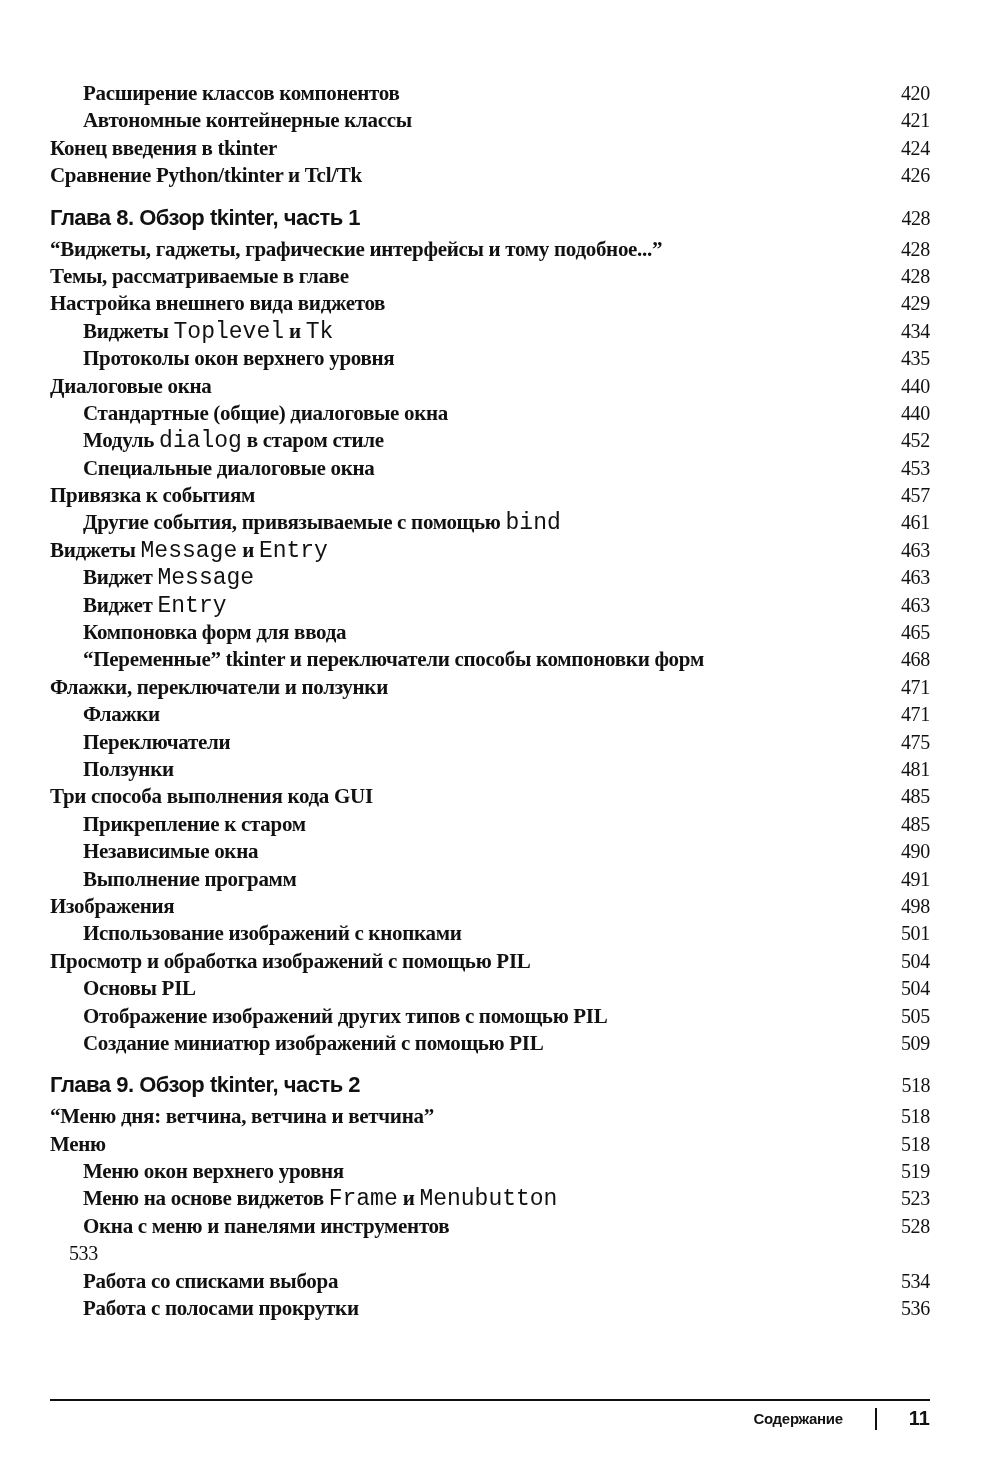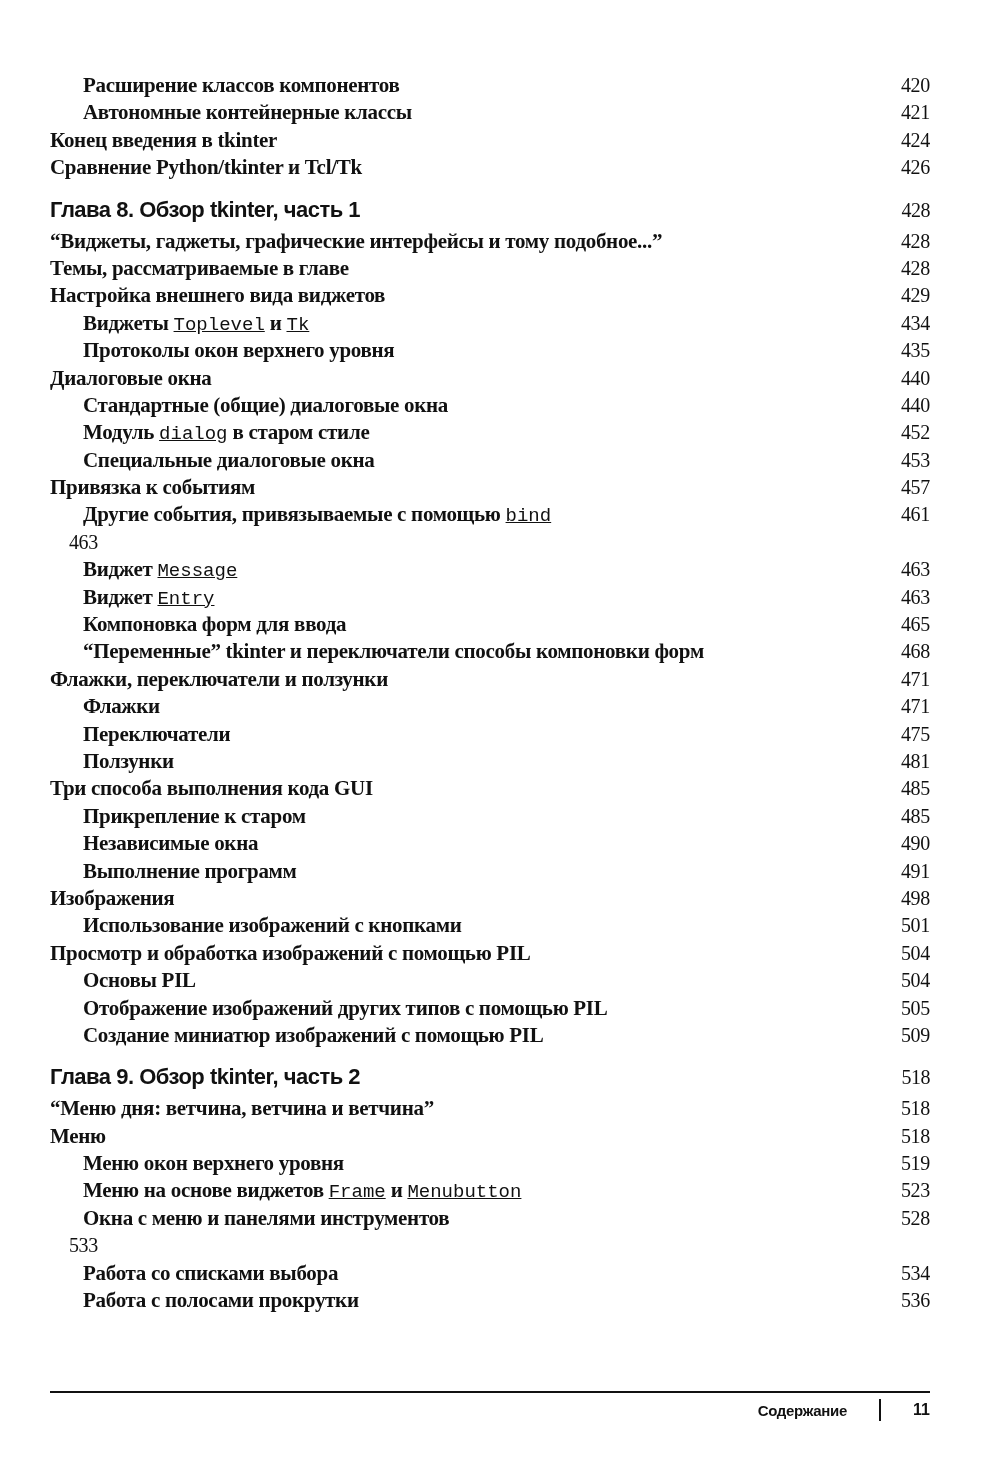--- a/index.html
+++ b/index.html
@@ -1,37 +1,37 @@
 <!DOCTYPE html>
 <html><head>
 <meta charset="utf-8">
 <style>
   html, body { margin: 0; padding: 0; background: #ffffff; }
   body { width: 1000px; height: 1459px; position: relative; overflow: hidden; color: #111; }
-  .page { position: absolute; left: 0; top: 8px; width: 1000px; height: 1052px; border-radius: 31px; }
+  .page { position: absolute; left: 0; top: 16px; width: 1000px; height: 1052px; border-radius: 31px; }
   .toc { position: absolute; left: 50px; top: 64px; width: 880px; }
   .row {
     display: flex; justify-content: space-between; align-items: baseline;
     font-family: "Liberation Serif", serif; font-size: 21px; font-weight: bold;
     height: 27.4px; line-height: 27.4px; letter-spacing: -0.3px;
   }
   .row.l2 .title { padding-left: 33px; }
   .row .num { font-family: "Liberation Serif", serif; font-weight: normal; font-size: 20px; width: 48px; text-align: right; }
   .row.chapter {
     font-family: "Liberation Sans", sans-serif; font-size: 22px; font-weight: bold;
     height: 36px; line-height: 36px; margin-top: 10px; letter-spacing: -0.5px;
   }
   .row.chapter .num { font-family: "Liberation Serif", serif; font-size: 20px; font-weight: normal; }
-  .mono { font-family: "Liberation Mono", monospace; font-weight: normal; font-size: 19px; letter-spacing: 0; text-decoration: underline; }
+  .mono { font-family: "Liberation Mono", monospace; font-weight: normal; font-size: 23px; letter-spacing: 0; }
   .footer-rule { position: absolute; left: 50px; top: 1383px; width: 880px; height: 2px; background: #111; }
   .footer { position: absolute; right: 70px; top: 1391px; display: flex; align-items: center; gap: 32px;
     font-family: "Liberation Sans", sans-serif; font-weight: bold; }
   .footer .label { font-size: 15px; letter-spacing: -0.3px; }
   .footer .sep { width: 2px; height: 22px; background: #111; }
-  .footer .pnum { font-size: 16px; }
+  .footer .pnum { font-size: 20px; }
 </style>
 </head>
 <body>
 
 <div class="page">
   <div class="toc" id="toc">
       <div class="row l2">
         <span class="title"><span>Расширение классов компонентов</span></span>
         <span class="num">420</span>
       </div>
@@ -89,20 +89,21 @@
       </div>
       <div class="row l1">
         <span class="title"><span>Привязка к событиям</span></span>
         <span class="num">457</span>
       </div>
       <div class="row l2">
         <span class="title"><span>Другие события, привязываемые с помощью </span><span class="mono">bind</span></span>
         <span class="num">461</span>
       </div>
       <div class="row l1">
+        <span class="title"><span>Виджеты </span><span class="mono">Message</span><span> и </span><span class="mono">Entry</span></span>
         <span class="num">463</span>
       </div>
       <div class="row l2">
         <span class="title"><span>Виджет </span><span class="mono">Message</span></span>
         <span class="num">463</span>
       </div>
       <div class="row l2">
         <span class="title"><span>Виджет </span><span class="mono">Entry</span></span>
         <span class="num">463</span>
       </div>

